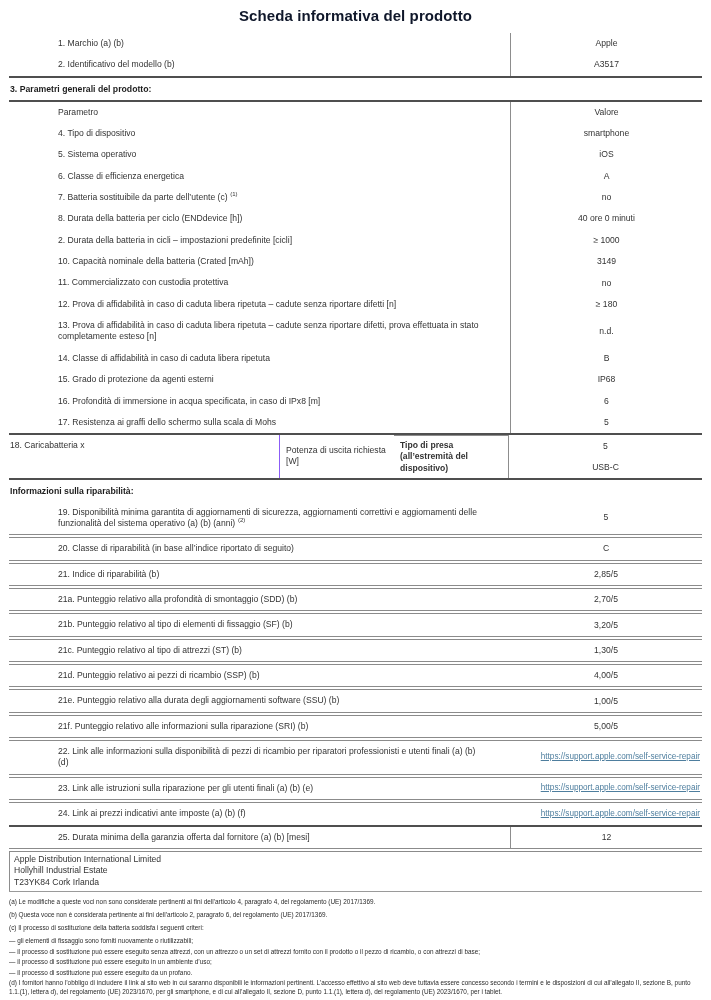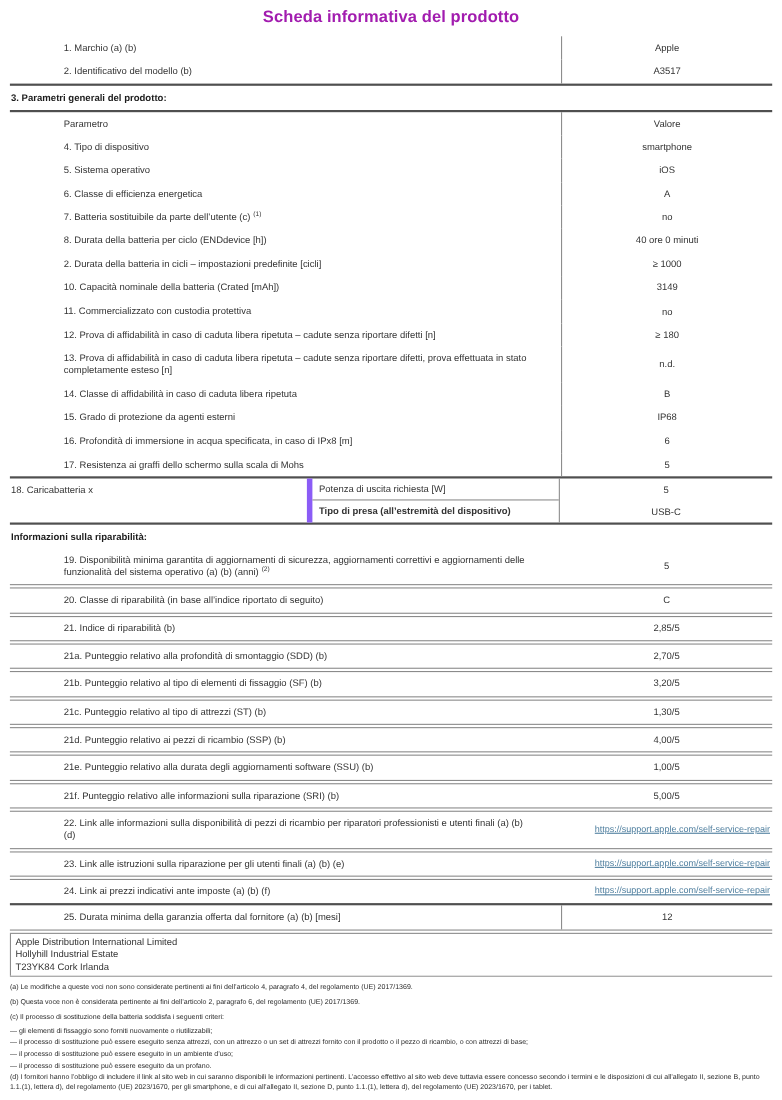--- a/index.html
+++ b/index.html
@@ -1,40 +1,40 @@
 <!DOCTYPE html>
 <html><head>
 <meta charset="utf-8">
 <style>
   html,body{margin:0;padding:0;}
   body{
     width:711px;height:1000px;overflow:hidden;background:#ffffff;
     font-family:"Liberation Sans","DejaVu Sans",sans-serif;color:#333;
   }
   .sheet{padding:5px 9px 0 9px;}
-  .title{font-size:15px;font-weight:700;color:#a21caf;text-align:center;margin:2px 0 9px 0;letter-spacing:.1px;}
+  .title{font-size:15px;font-weight:700;color:#0f172a;text-align:center;margin:2px 0 9px 0;letter-spacing:.1px;}
   .sec-header{font-weight:700;font-size:8.7px;color:#1d1d1d;padding:6px 0 6px 1px;}
   .row{display:flex;align-items:stretch;font-size:8.6px;}
   .row .lbl{flex:1;display:flex;align-items:center;padding:5px 8px 5px 1px;line-height:1.32;margin-left:48px;}
   .row .lbl .lt{display:inline-block;}
   .row .val{width:192px;flex:0 0 192px;display:flex;align-items:center;justify-content:center;
     text-align:center;padding:2px 1px;box-sizing:border-box;line-height:1.3;}
   .row.divided .val{border-left:1px solid #8d8d8d;}
   .row .val.linkcell{flex-basis:212px;width:212px;justify-content:flex-end;text-align:right;padding-right:2px;}
   .row .val.addr{flex-direction:column;align-items:flex-start;justify-content:center;text-align:right;
     padding-left:4px;line-height:1.35;}
   a.weblink{color:#4e7e9e;text-decoration:underline;font-size:8.2px;word-break:break-all;}
   .sep{height:0;border:0;margin:0;}
   .sep.thick{height:2px;background:#4f4f4f;}
   .sep.dbl{height:2px;border-top:1px solid #8b8b8b;border-bottom:1px solid #8b8b8b;}
   .sep.thin{height:1px;background:#9a9a9a;}
   .charger{display:flex;align-items:stretch;font-size:8.6px;}
   .charger .c-left{flex:0 0 270px;box-sizing:border-box;padding:5px 8px 4px 1px;line-height:1.3;}
-  .charger .c-mid{flex:0 0 230px;box-sizing:border-box;border-left:5px solid #8b5cf6;border-right:1px solid #8d8d8d;
-    display:flex;flex-direction:column;}
+  .charger .c-mid{flex:0 0 230px;box-sizing:border-box;border-left:1px solid #8b5cf6;border-right:1px solid #8d8d8d;
+    display:flex;flex-direction:row;}
   .charger .c-mid .c-cell{flex:1;display:flex;align-items:center;padding:4px 6px;line-height:1.3;}
   .charger .c-mid .c-cell + .c-cell{border-top:1px solid #8d8d8d;font-weight:bold;}
   .charger .c-right{flex:1;display:flex;flex-direction:column;}
   .charger .c-right .c-cell{flex:1;display:flex;align-items:center;justify-content:center;}
   sup{font-size:6px;vertical-align:super;line-height:0;margin-left:1px;}
   .fnotes{padding-top:5px;font-size:6.4px;line-height:1.42;color:#2b2b2b;}
   .fn{margin:0 0 4px 0;}
   .fn.dash{margin:0 0 1.5px 0;}
 </style>
 </head>

